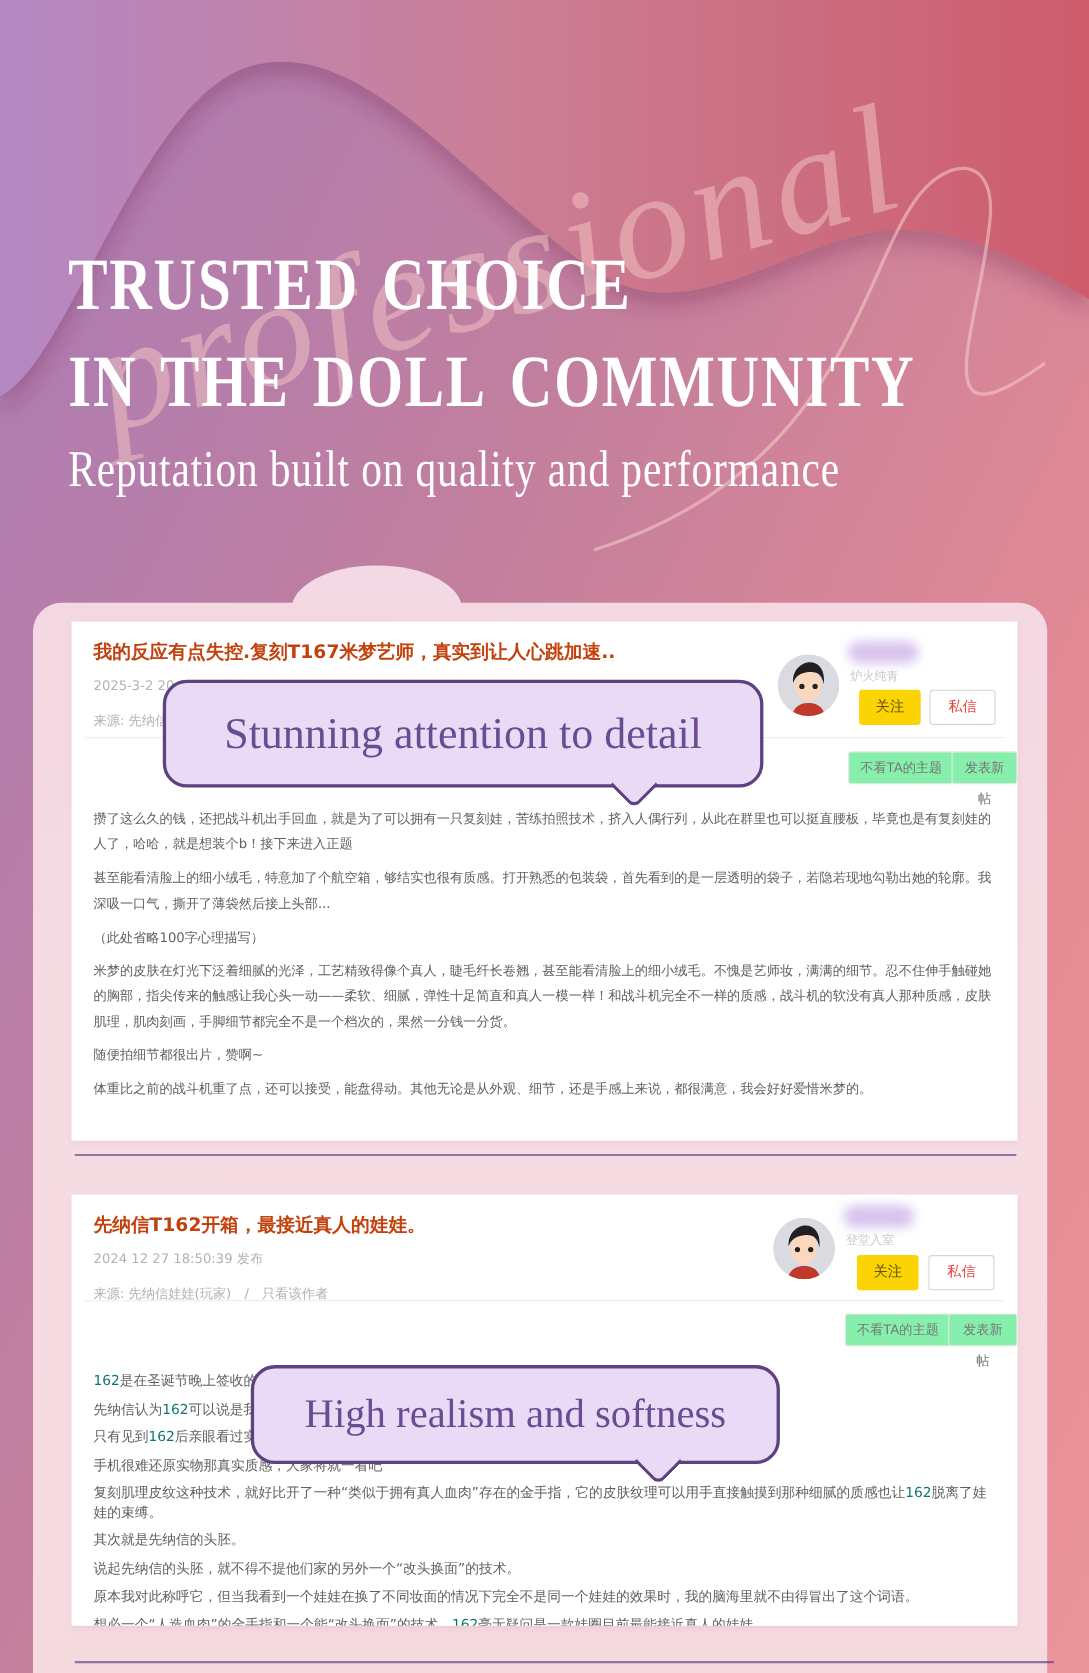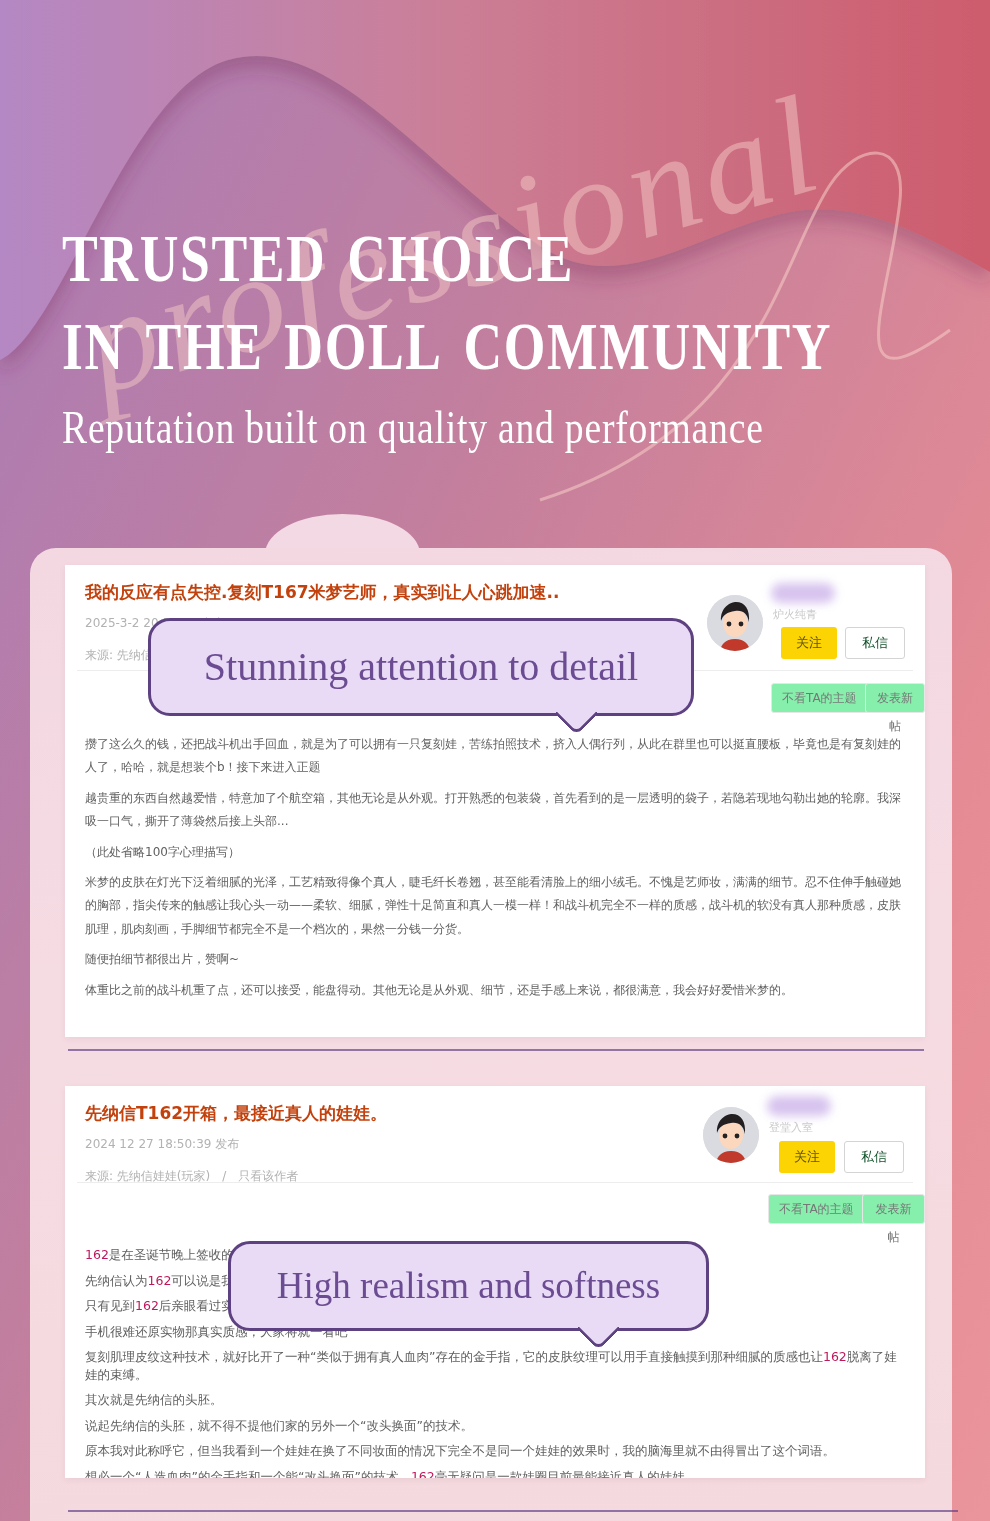--- a/index.html
+++ b/index.html
@@ -42,34 +42,34 @@
   .user-blur{position:absolute;width:64px;height:20px;border-radius:10px;background:#d7c3ee;filter:blur(5px);}
   .card1 .user-blur{left:706px;top:18px;}
   .card2 .user-blur{left:702px;top:10px;}
   .user-rank{position:absolute;font-size:11px;color:#c9c9c9;}
   .card1 .user-rank{left:708px;top:42px;}
   .card2 .user-rank{left:704px;top:34px;}
   .btn{position:absolute;box-sizing:border-box;font-size:13px;text-align:center;cursor:pointer;border-radius:3px;}
   .btn-follow{width:56px;height:32px;line-height:32px;background:#fcd303;color:#5c5110;border:none;}
   .card1 .btn-follow{left:716px;top:62px;}
   .card2 .btn-follow{left:714px;top:55px;}
-  .btn-msg{width:60px;height:32px;line-height:30px;background:#fff;border:1px solid #d4d4d4;color:#14532d;}
+  .btn-msg{width:60px;height:32px;line-height:30px;background:#fff;border:1px solid #d4d4d4;color:#ef4444;}
   .card1 .btn-msg{left:780px;top:62px;}
   .card2 .btn-msg{left:779px;top:55px;}
   .btn-small{height:30px;line-height:28px;background:#86efac;border:1px solid #e7e7e7;color:#777;font-size:12px;padding:0 10px;}
   .card1 .btn-block{left:706px;top:118px;}
   .card1 .btn-new{left:800px;top:118px;}
   .card2 .btn-block{left:703px;top:108px;}
   .card2 .btn-new{left:797px;top:108px;}
   .post-body{position:absolute;left:20px;right:20px;color:#606060;}
   .card1 .post-body{top:168px;font-size:12px;line-height:1.95;}
   .card1 .post-body p{margin:0 0 7px;}
   .card2 .post-body{top:160px;font-size:12.5px;line-height:1.4;}
   .card2 .post-body p{margin:0 0 8px;}
-  .post-body .hl{color:#be185d;}
+  .post-body .hl{color:#0f766e;}
   
   .bubble{position:absolute;z-index:6;background:#e9daf6;border:3px solid #5e4180;border-radius:22px;
           font-family:"Liberation Serif",serif;color:#6b4c92;text-align:center;}
   .bubble::after{content:"";position:absolute;bottom:-16px;width:28px;height:28px;background:#e9daf6;
           border-right:3px solid #5e4180;border-bottom:3px solid #5e4180;border-bottom-right-radius:8px;
           transform:rotate(45deg);}
   .bubble1{left:148px;top:618px;width:540px;height:92px;line-height:92px;font-size:40px;}
   .bubble1::after{left:76%;}
   .bubble2{left:228px;top:1209px;width:475px;height:84px;line-height:84px;font-size:37px;margin-top:32px;}
   .bubble2::after{left:74%;}
@@ -129,21 +129,21 @@
     </div>
     <div class="user-blur"></div>
     <div class="user-rank">炉火纯青</div>
     <div class="btn btn-follow">关注</div>
     <div class="btn btn-msg">私信</div>
     <div class="btn btn-small btn-block">不看TA的主题</div>
     <div class="btn btn-small btn-new">发表新帖</div>
 
     <div class="post-body">
         <p>攒了这么久的钱，还把战斗机出手回血，就是为了可以拥有一只复刻娃，苦练拍照技术，挤入人偶行列，从此在群里也可以挺直腰板，毕竟也是有复刻娃的人了，哈哈，就是想装个b！接下来进入正题</p>
-        <p>越贵重的东西自然越爱惜，特意加了个航空箱，其他无论是从外观。打开熟悉的包装袋，首先看到的是一层透明的袋子，若隐若现地勾勒出她的轮廓。我深吸一口气，撕开了薄袋然后接上头部...</p>
+        <p>甚至能看清脸上的细小绒毛，特意加了个航空箱，够结实也很有质感。打开熟悉的包装袋，首先看到的是一层透明的袋子，若隐若现地勾勒出她的轮廓。我深吸一口气，撕开了薄袋然后接上头部...</p>
         <p>（此处省略100字心理描写）</p>
         <p>米梦的皮肤在灯光下泛着细腻的光泽，工艺精致得像个真人，睫毛纤长卷翘，甚至能看清脸上的细小绒毛。不愧是艺师妆，满满的细节。忍不住伸手触碰她的胸部，指尖传来的触感让我心头一动——柔软、细腻，弹性十足简直和真人一模一样！和战斗机完全不一样的质感，战斗机的软没有真人那种质感，皮肤肌理，肌肉刻画，手脚细节都完全不是一个档次的，果然一分钱一分货。</p>
         <p>随便拍细节都很出片，赞啊~</p>
         <p>体重比之前的战斗机重了点，还可以接受，能盘得动。其他无论是从外观、细节，还是手感上来说，都很满意，我会好好爱惜米梦的。</p>
       </div>
   </div>
 
   <div class="bubble bubble1">Stunning attention to detail</div>
 
   <div class="divider divider-mid"></div>

